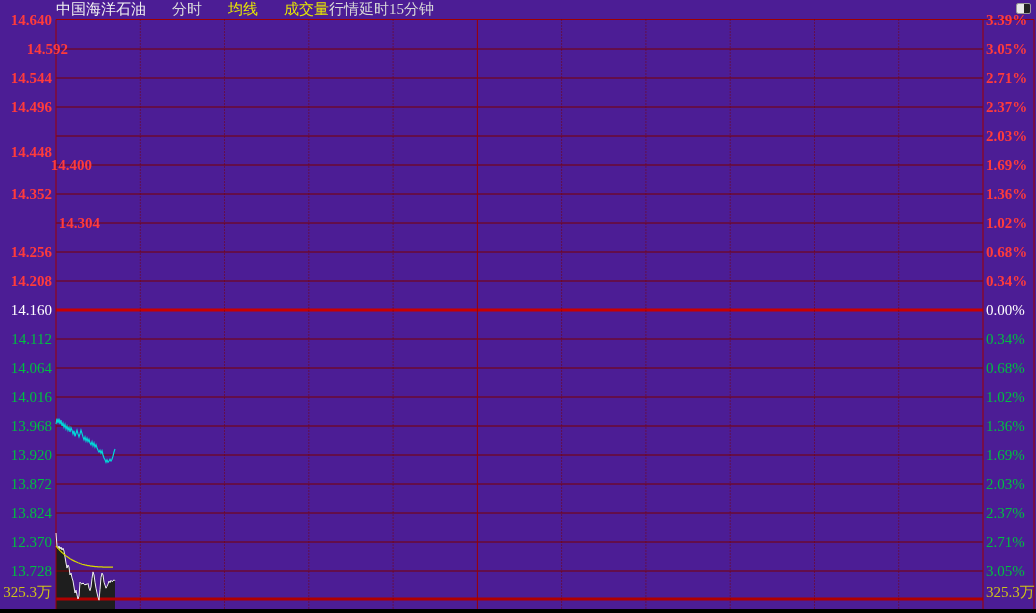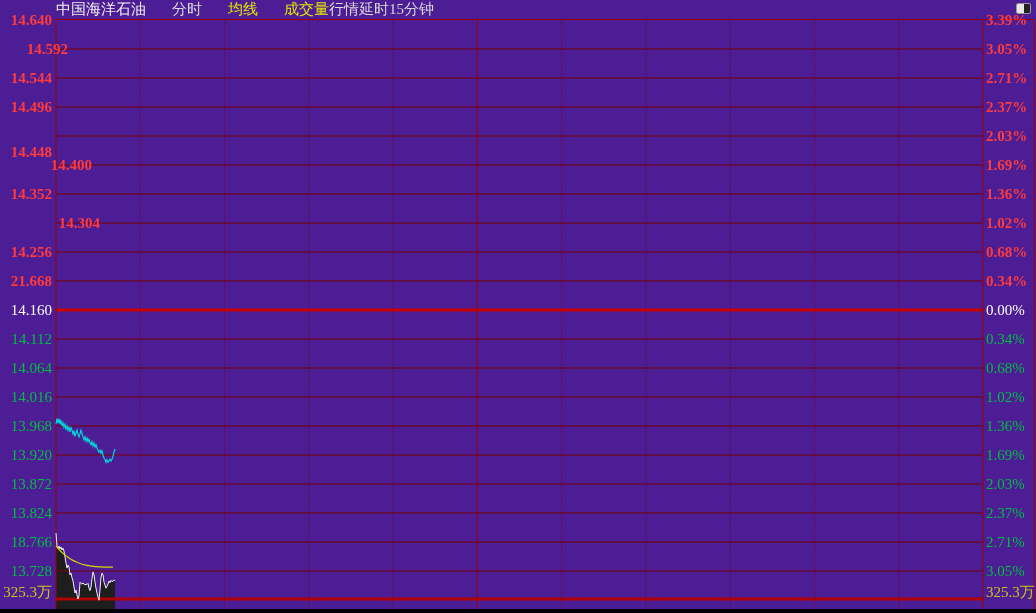--- a/index.html
+++ b/index.html
@@ -85,30 +85,30 @@
   <div id="left-axis">
       <div class="axlbl left up" style="top: 12px;">14.640</div>
       <div class="axlbl left up" style="top: 41px; margin-left: 16px;">14.592</div>
       <div class="axlbl left up" style="top: 70px;">14.544</div>
       <div class="axlbl left up" style="top: 99px;">14.496</div>
       <div class="axlbl left up" style="top: 128px; margin-top: 16px;">14.448</div>
       <div class="axlbl left up" style="top: 157px; padding-left: 40px;">14.400</div>
       <div class="axlbl left up" style="top: 186px;">14.352</div>
       <div class="axlbl left up" style="top: 215px; padding-left: 48px;">14.304</div>
       <div class="axlbl left up" style="top: 244px;">14.256</div>
-      <div class="axlbl left up" style="top: 273px;">21.668</div>
+      <div class="axlbl left up" style="top: 273px;">14.208</div>
       <div class="axlbl left base" style="top: 302px;">14.160</div>
       <div class="axlbl left down" style="top: 331px;">14.112</div>
       <div class="axlbl left down" style="top: 360px;">14.064</div>
       <div class="axlbl left down" style="top: 389px;">14.016</div>
       <div class="axlbl left down" style="top: 418px;">13.968</div>
       <div class="axlbl left down" style="top: 447px;">13.920</div>
       <div class="axlbl left down" style="top: 476px;">13.872</div>
       <div class="axlbl left down" style="top: 505px;">13.824</div>
-      <div class="axlbl left down" style="top: 534px;">18.766</div>
+      <div class="axlbl left down" style="top: 534px;">12.370</div>
       <div class="axlbl left down" style="top: 563px;">13.728</div>
       <div class="axlbl left vol" style="top: 584px;">325.3万</div>
     </div>
   <div id="right-axis">
       <div class="axlbl right up" style="top: 12px;">3.39%</div>
       <div class="axlbl right up" style="top: 41px;">3.05%</div>
       <div class="axlbl right up" style="top: 70px;">2.71%</div>
       <div class="axlbl right up" style="top: 99px;">2.37%</div>
       <div class="axlbl right up" style="top: 128px;">2.03%</div>
       <div class="axlbl right up" style="top: 157px;">1.69%</div>

